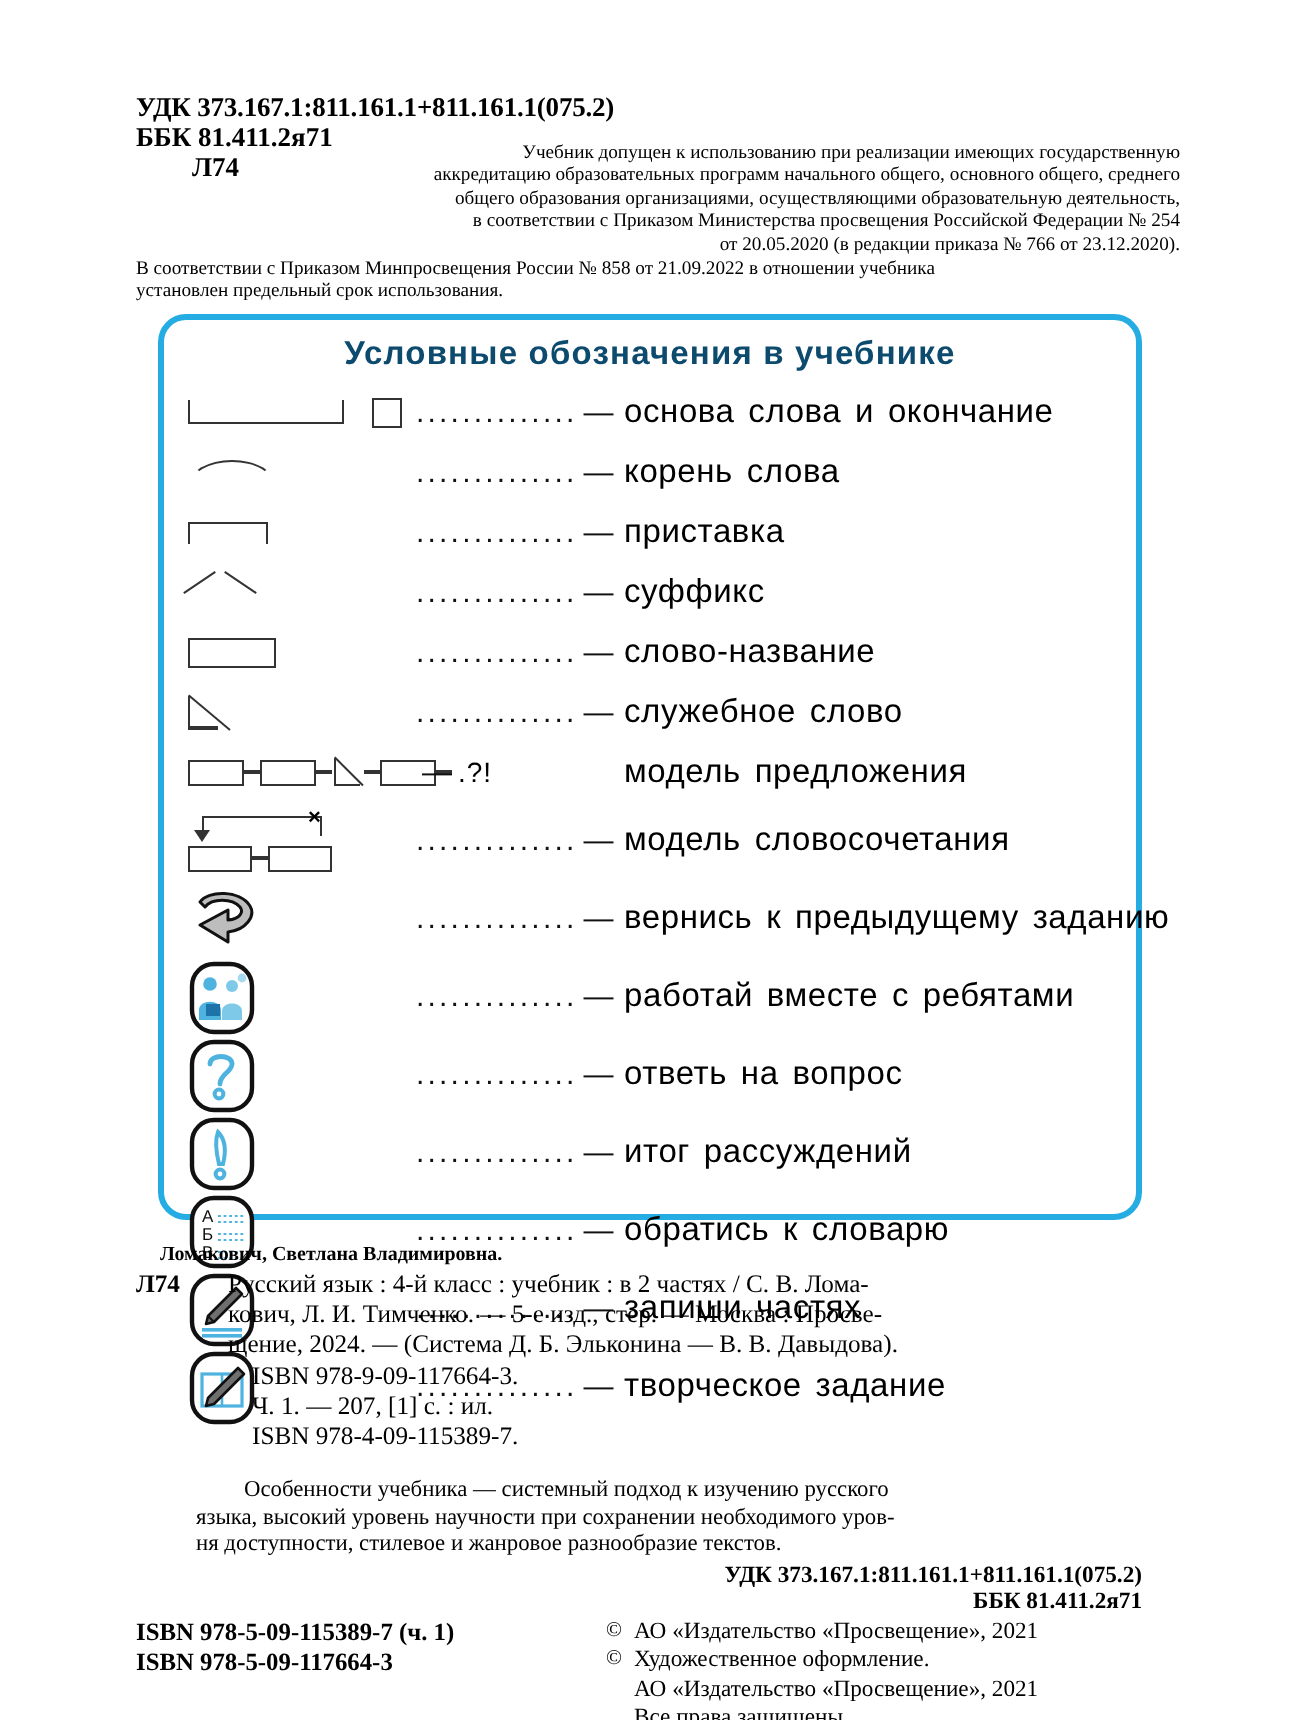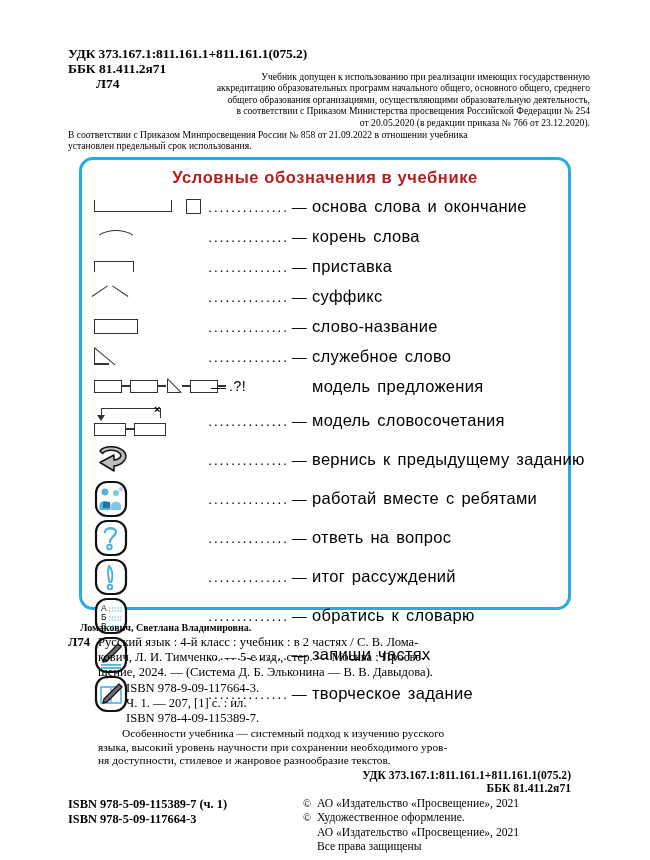--- a/index.html
+++ b/index.html
@@ -83,21 +83,21 @@
     box-sizing: border-box;
     background: #fff;
   }
   .legend-title {
     text-align: center;
     font-family: "Liberation Sans", sans-serif;
     font-weight: bold;
     font-size: 16.5px;
     letter-spacing: 0.6px;
     margin-top: 8px;
-    color: #b91c1c;
+    color: #0c4a6e;
   }
   .legend-rows {
     margin-top: 4px;
   }
   .lrow {
     display: flex;
     align-items: center;
     height: 30px;
     padding-left: 8px;
   }
@@ -289,33 +289,33 @@
   .desc-row {
     display: flex;
     font-size: 12.6px;
     line-height: 15.2px;
   }
   .desc-code {
     flex: 0 0 30px;
     font-weight: bold;
     font-size: 12.6px;
   }
-  .desc-body { flex: 1 1 auto; }
+  .desc-body { flex: 1 1 auto; padding-left: 16px; }
   .desc-body p { margin: 0; }
   .indent-line {
     font-size: 12.6px;
     line-height: 15.2px;
     margin-left: 58px;
   }
   .feature-text {
     font-size: 11.4px;
     line-height: 13.6px;
     text-align: justify;
     margin-left: 30px;
-    margin-top: 1px;
+    margin-top: 13px;
   }
   .feature-text p { margin: 0; }
   .feature-text .ind { text-indent: 24px; }
   .udk-bottom {
     font-weight: bold;
     font-size: 11.6px;
     line-height: 13.4px;
     text-align: right;
     margin-top: 1px;
     padding-right: 22px;

